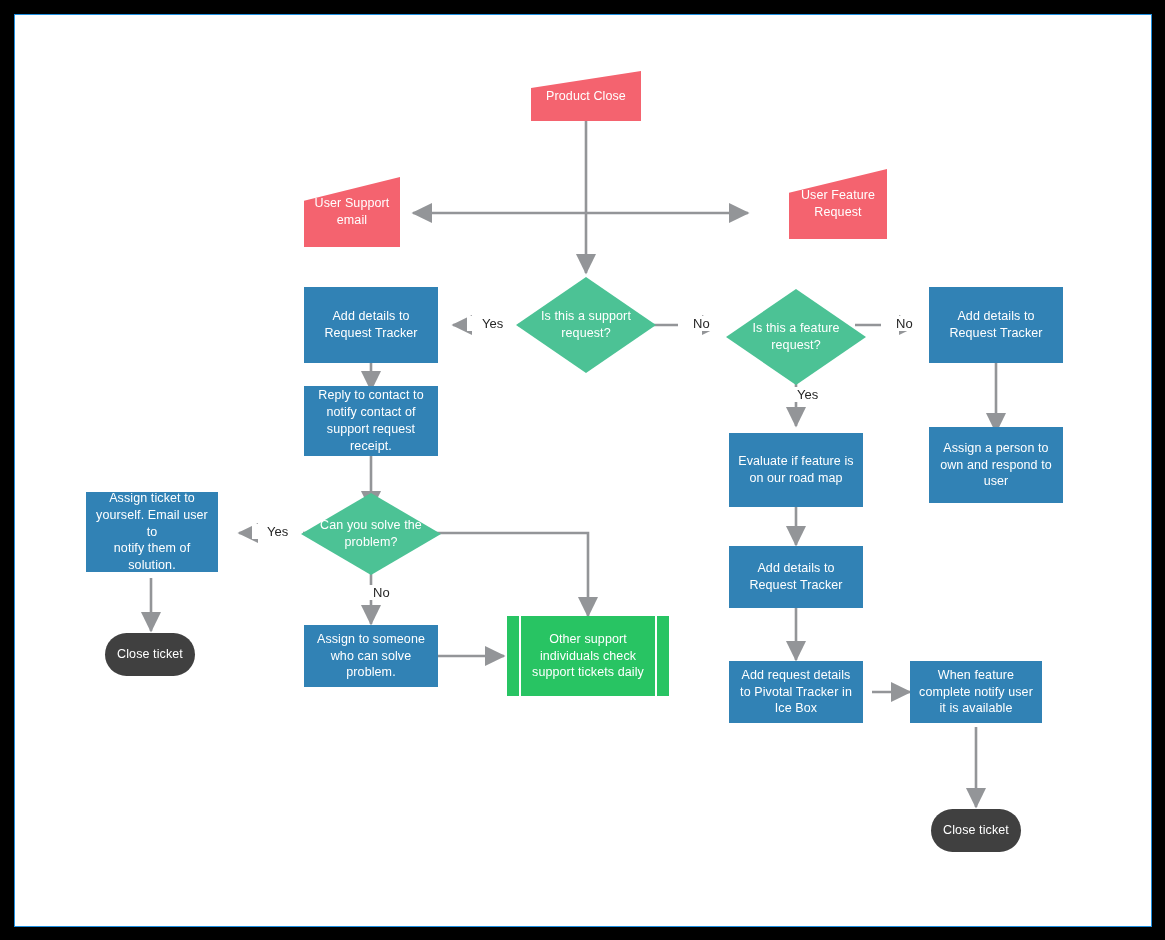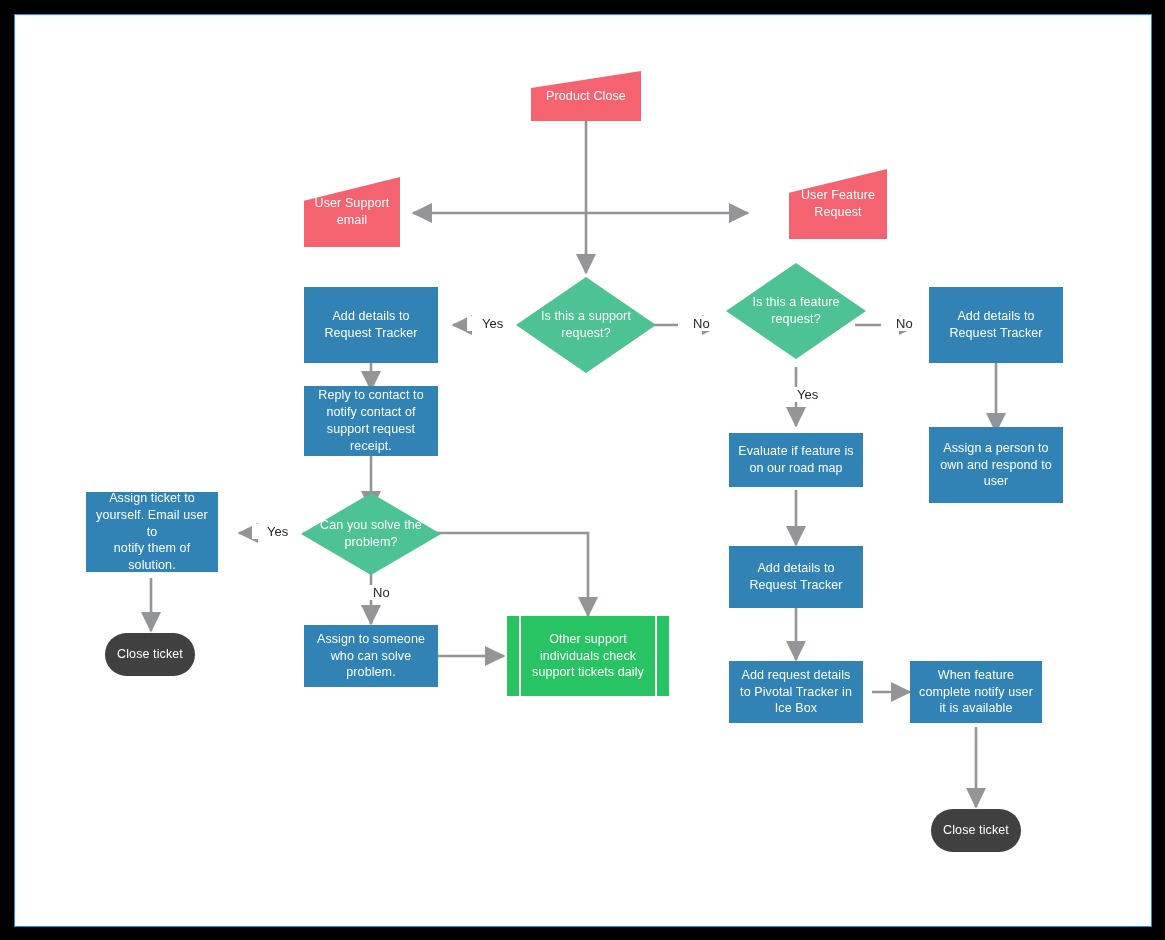--- a/index.html
+++ b/index.html
@@ -148,21 +148,21 @@
     <div class="node n-slant slant-right" style="left:746px; top:154px; width:98px; height:70px;margin-left:28px;">
       <span class="shp"></span>
       <span class="lbl">User Feature<br>Request</span>
     </div>
 
     <div class="node n-decision" style="left:501px; top:262px; width:140px; height:96px;">
       <span class="dia"></span>
       <span class="lbl">Is this a support<br>request?</span>
     </div>
 
-    <div class="node n-decision" style="left:711px; top:248px; width:140px; height:96px;">
+    <div class="node n-decision" style="left:711px; top:274px; width:140px; height:96px;">
       <span class="dia"></span>
       <span class="lbl">Is this a feature<br>request?</span>
     </div>
 
     <div class="node n-process" style="left:289px; top:272px; width:134px; height:76px;">
       <span class="lbl">Add details to<br>Request Tracker</span>
     </div>
 
     <div class="node n-process" style="left:914px; top:272px; width:134px; height:76px;">
       <span class="lbl">Add details to<br>Request Tracker</span>
@@ -192,21 +192,21 @@
     <div class="node n-process" style="left:289px; top:610px; width:134px; height:62px;">
       <span class="lbl">Assign to someone<br>who can solve<br>problem.</span>
     </div>
 
     <div class="node n-predef" style="left:492px; top:601px; width:162px; height:80px;">
       <span class="bar l"></span>
       <span class="bar r"></span>
       <span class="lbl">Other support<br>individuals check<br>support tickets daily</span>
     </div>
 
-    <div class="node n-process" style="left:714px; top:418px; width:134px; height:54px;">
+    <div class="node n-process" style="left:714px; top:418px; width:134px; height:74px;">
       <span class="lbl">Evaluate if feature is<br>on our road map</span>
     </div>
 
     <div class="node n-process" style="left:714px; top:531px; width:134px; height:62px;">
       <span class="lbl">Add details to<br>Request Tracker</span>
     </div>
 
     <div class="node n-process" style="left:895px; top:646px; width:132px; height:62px;">
       <span class="lbl">When feature<br>complete notify user<br>it is available</span>
     </div>

